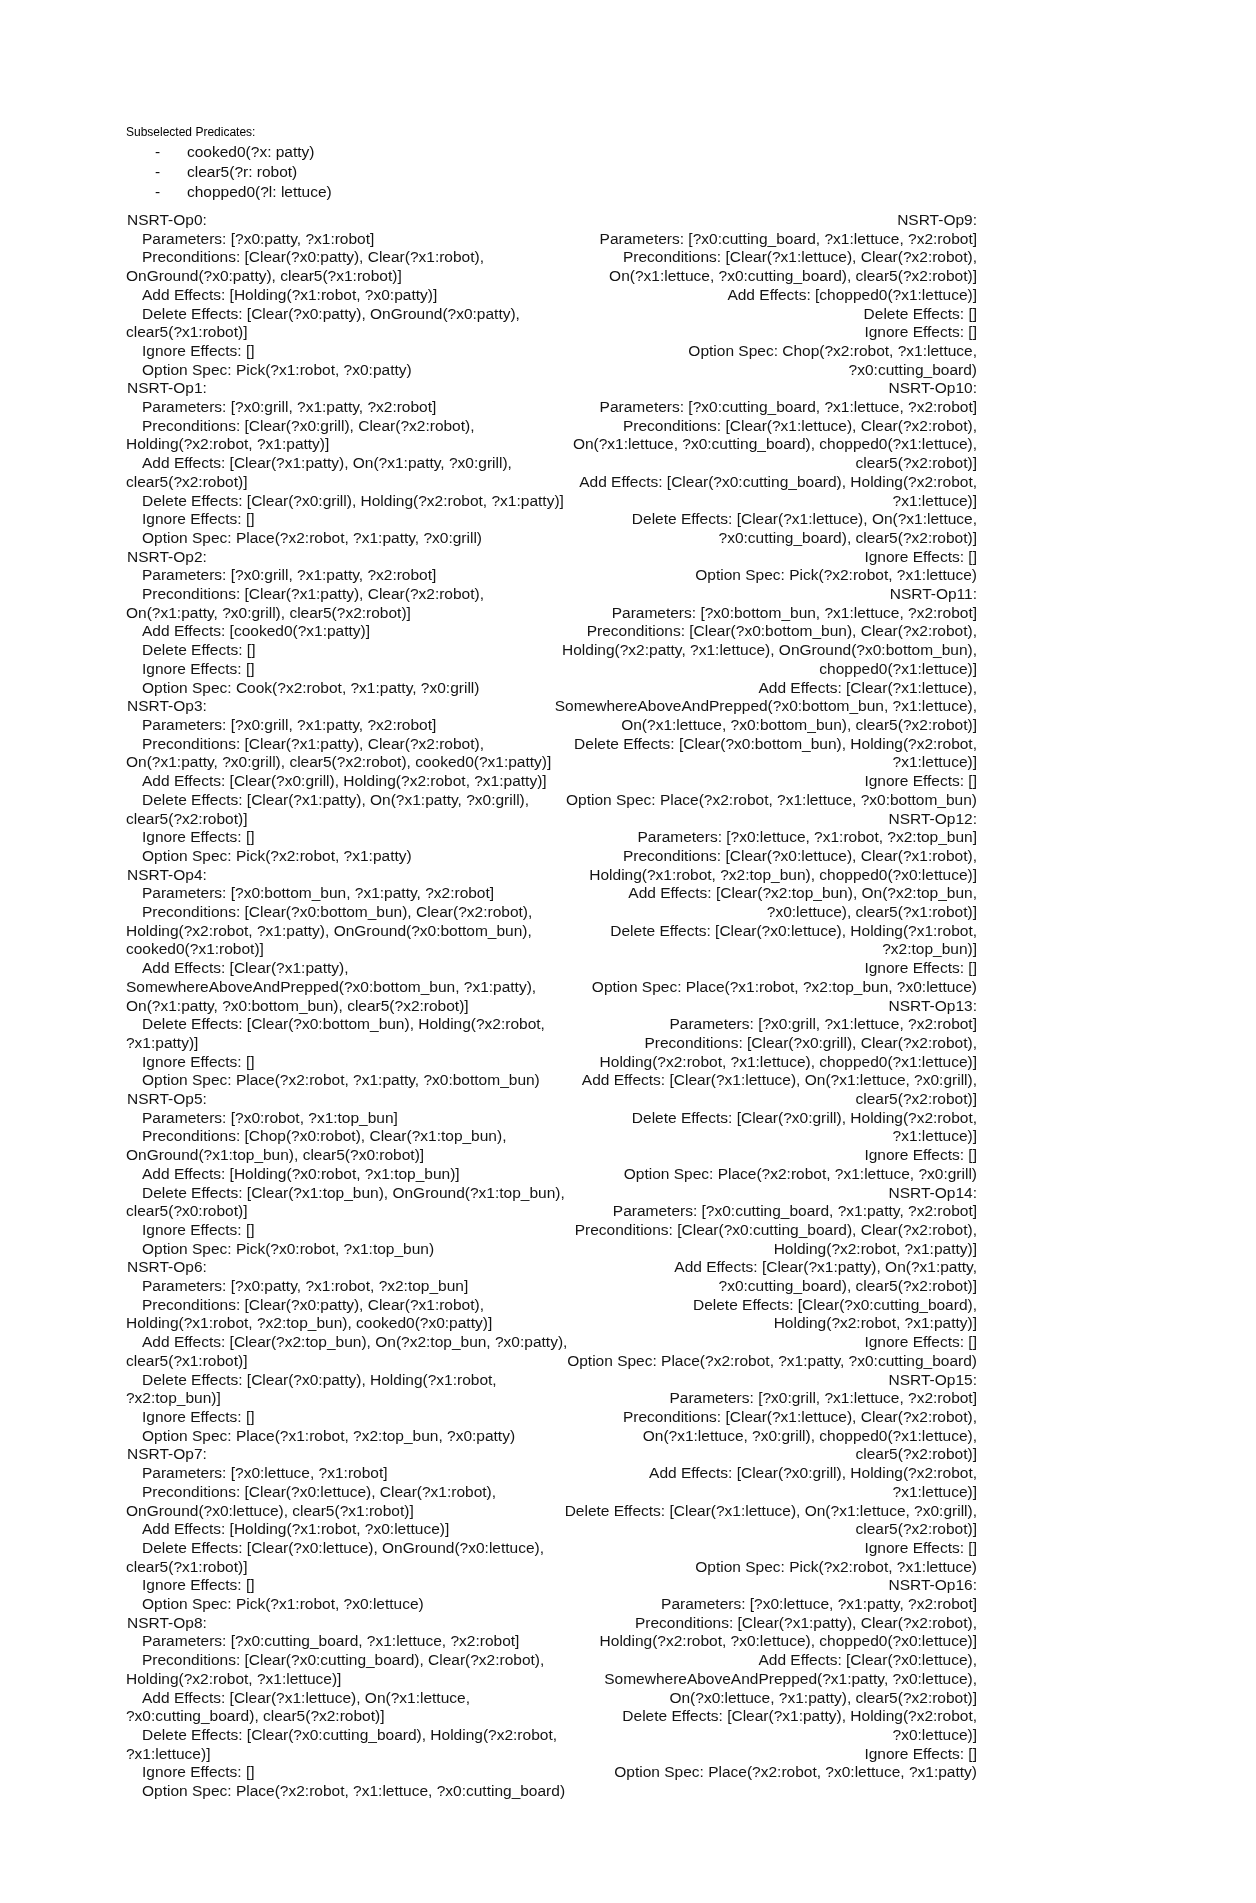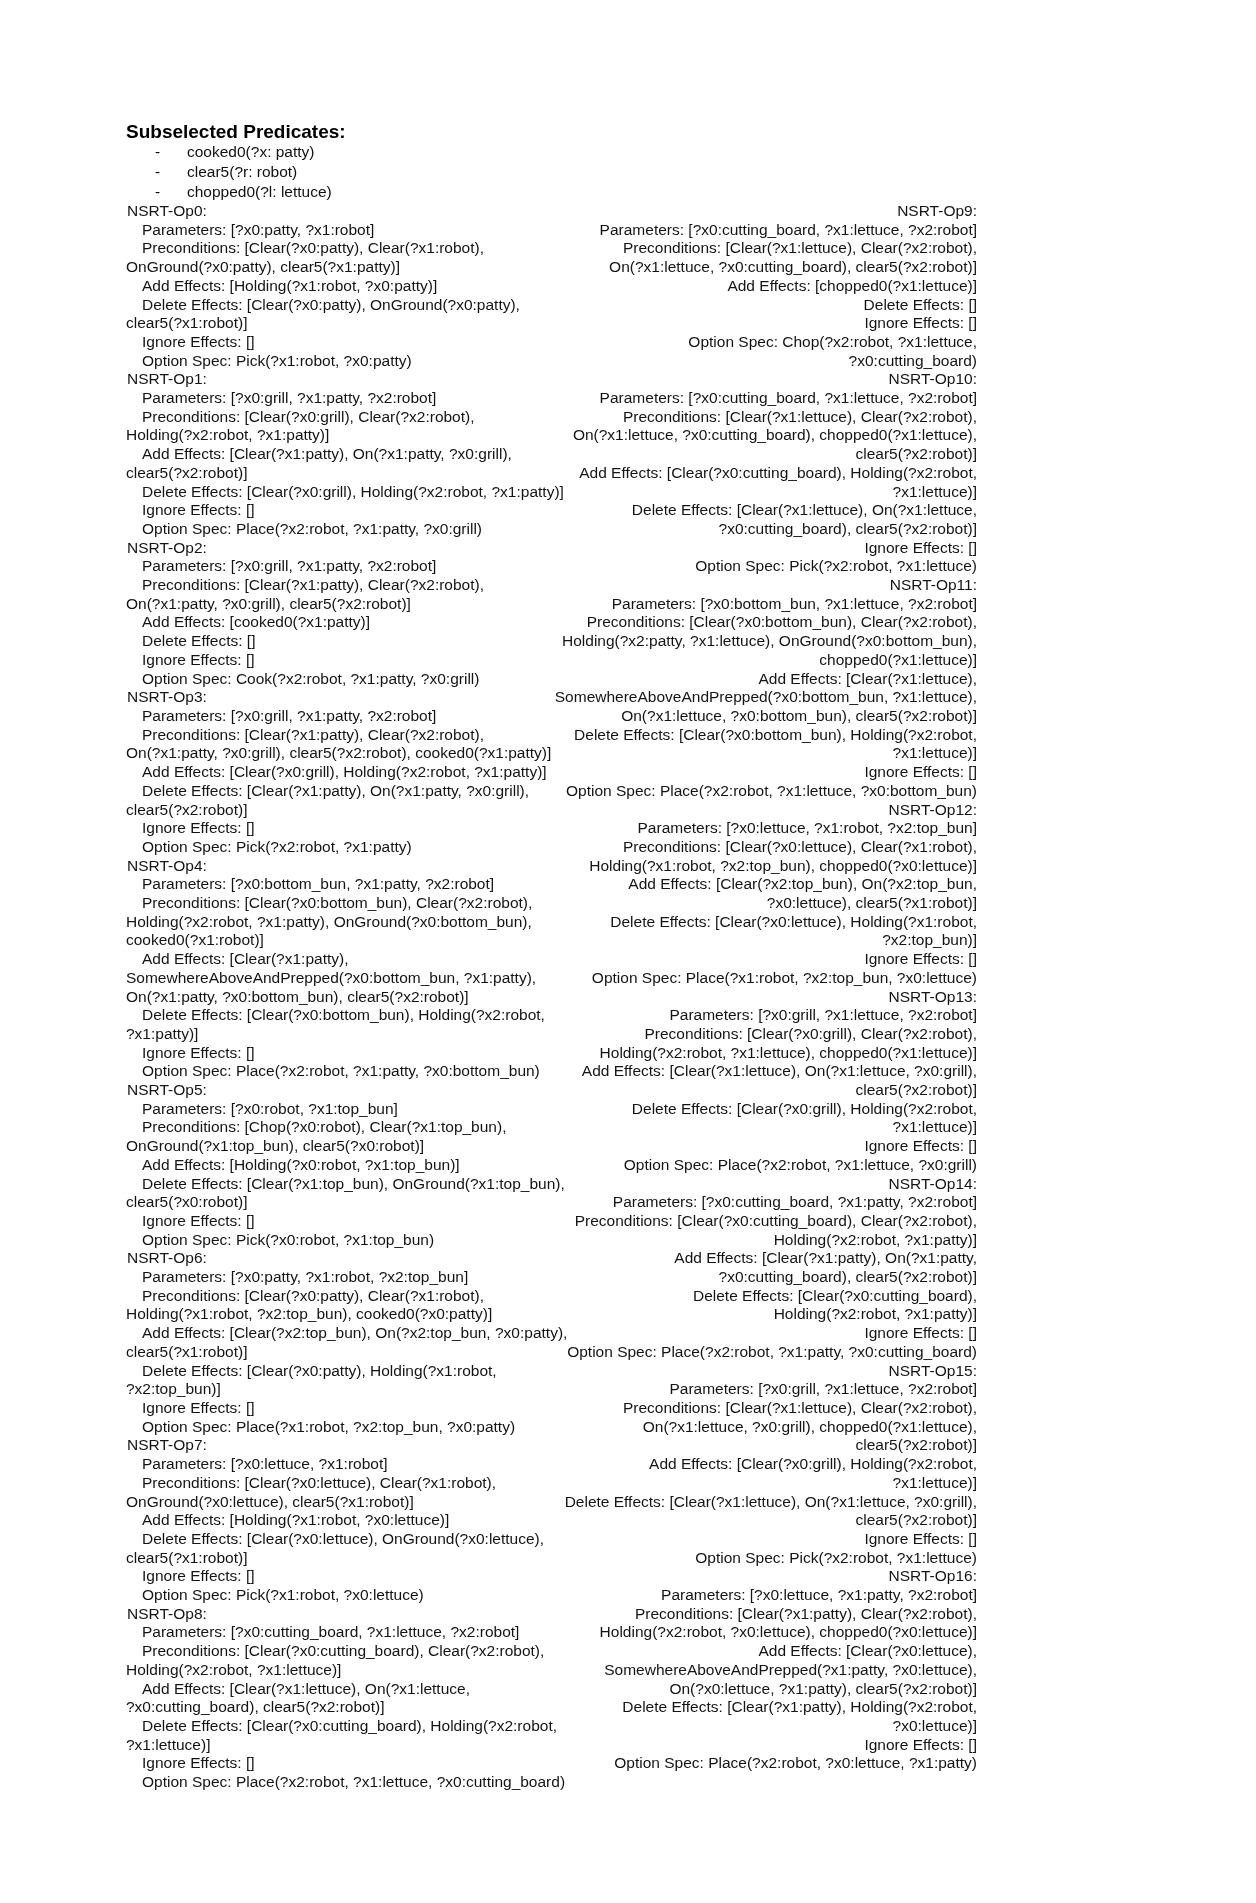--- a/index.html
+++ b/index.html
@@ -5,27 +5,27 @@
   html,body{margin:0;padding:0;}
   body{
     width:1256px;height:1903px;
     background:#ffffff;
     font-family:"Liberation Sans","DejaVu Sans",sans-serif;
     color:#111111;
     overflow:hidden;
   }
   .doc{position:absolute;left:126px;top:122px;width:1080px;}
   .sec-title{
-    font-size:19px;font-weight:bold;line-height:20px;color:#000;
+    font-size:12px;font-weight:normal;line-height:20px;color:#000;
     white-space:pre;
   }
   .pred-list{margin:0;padding:0;list-style:none;}
   .pred-item{display:flex;font-size:15.5px;line-height:20px;white-space:pre;}
   .pred-dash{display:inline-block;margin-left:29px;width:32px;}
-  .cols{display:flex;}
+  .cols{display:flex;margin-top:9px;}
   .col{flex:0 0 auto;}
   .col-left{width:421px;}
   .col-right{width:430px;text-align:right;}
   .op-block{margin:0;padding:0;}
   .line{
     font-size:15.5px;line-height:18.7px;white-space:pre;color:#141414;
   }
   .line.op{padding-left:1px;}
   .line.f{padding-left:16px;}
   .line.c{padding-left:0;}
@@ -42,21 +42,21 @@
       <li class="pred-item"><span class="pred-dash">-</span><span>chopped0(?l: lettuce)</span></li>
     </ul>
 
 
   <div class="cols">
     <div class="col col-left" id="col-left">
         <div class="op-block">
           <div class="line op">NSRT-Op0:</div>
           <div class="line f">Parameters: [?x0:patty, ?x1:robot]</div>
           <div class="line f">Preconditions: [Clear(?x0:patty), Clear(?x1:robot),</div>
-          <div class="line c">OnGround(?x0:patty), clear5(?x1:patty)]</div>
+          <div class="line c">OnGround(?x0:patty), clear5(?x1:robot)]</div>
           <div class="line f">Add Effects: [Holding(?x1:robot, ?x0:patty)]</div>
           <div class="line f">Delete Effects: [Clear(?x0:patty), OnGround(?x0:patty),</div>
           <div class="line c">clear5(?x1:robot)]</div>
           <div class="line f">Ignore Effects: []</div>
           <div class="line f">Option Spec: Pick(?x1:robot, ?x0:patty)</div>
         </div>
         <div class="op-block">
           <div class="line op">NSRT-Op1:</div>
           <div class="line f">Parameters: [?x0:grill, ?x1:patty, ?x2:robot]</div>
           <div class="line f">Preconditions: [Clear(?x0:grill), Clear(?x2:robot),</div>

